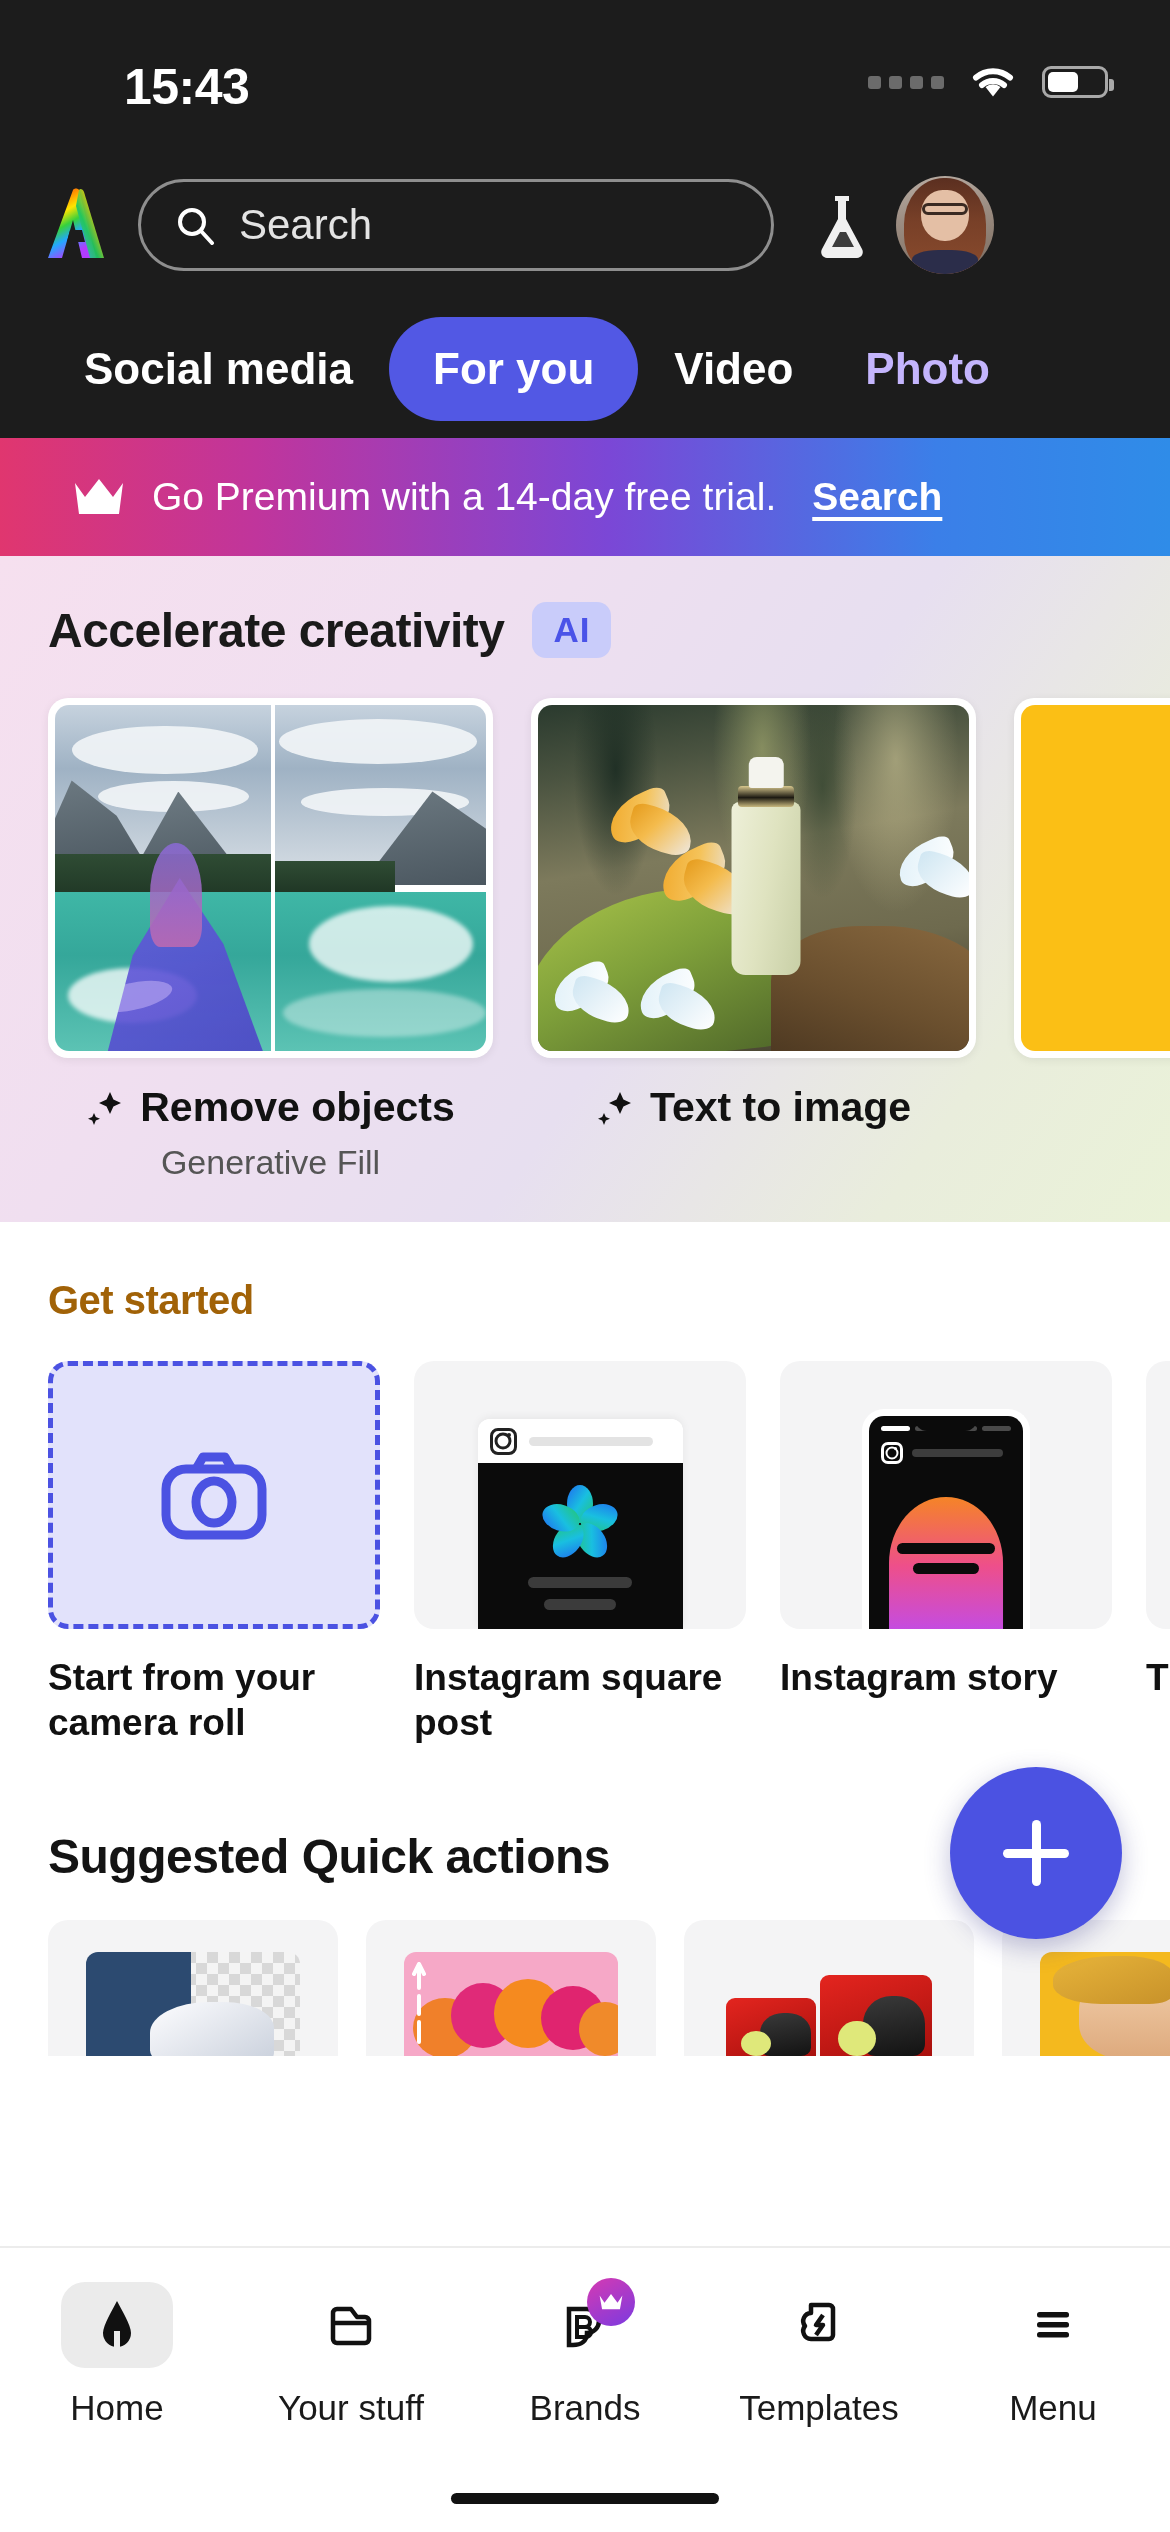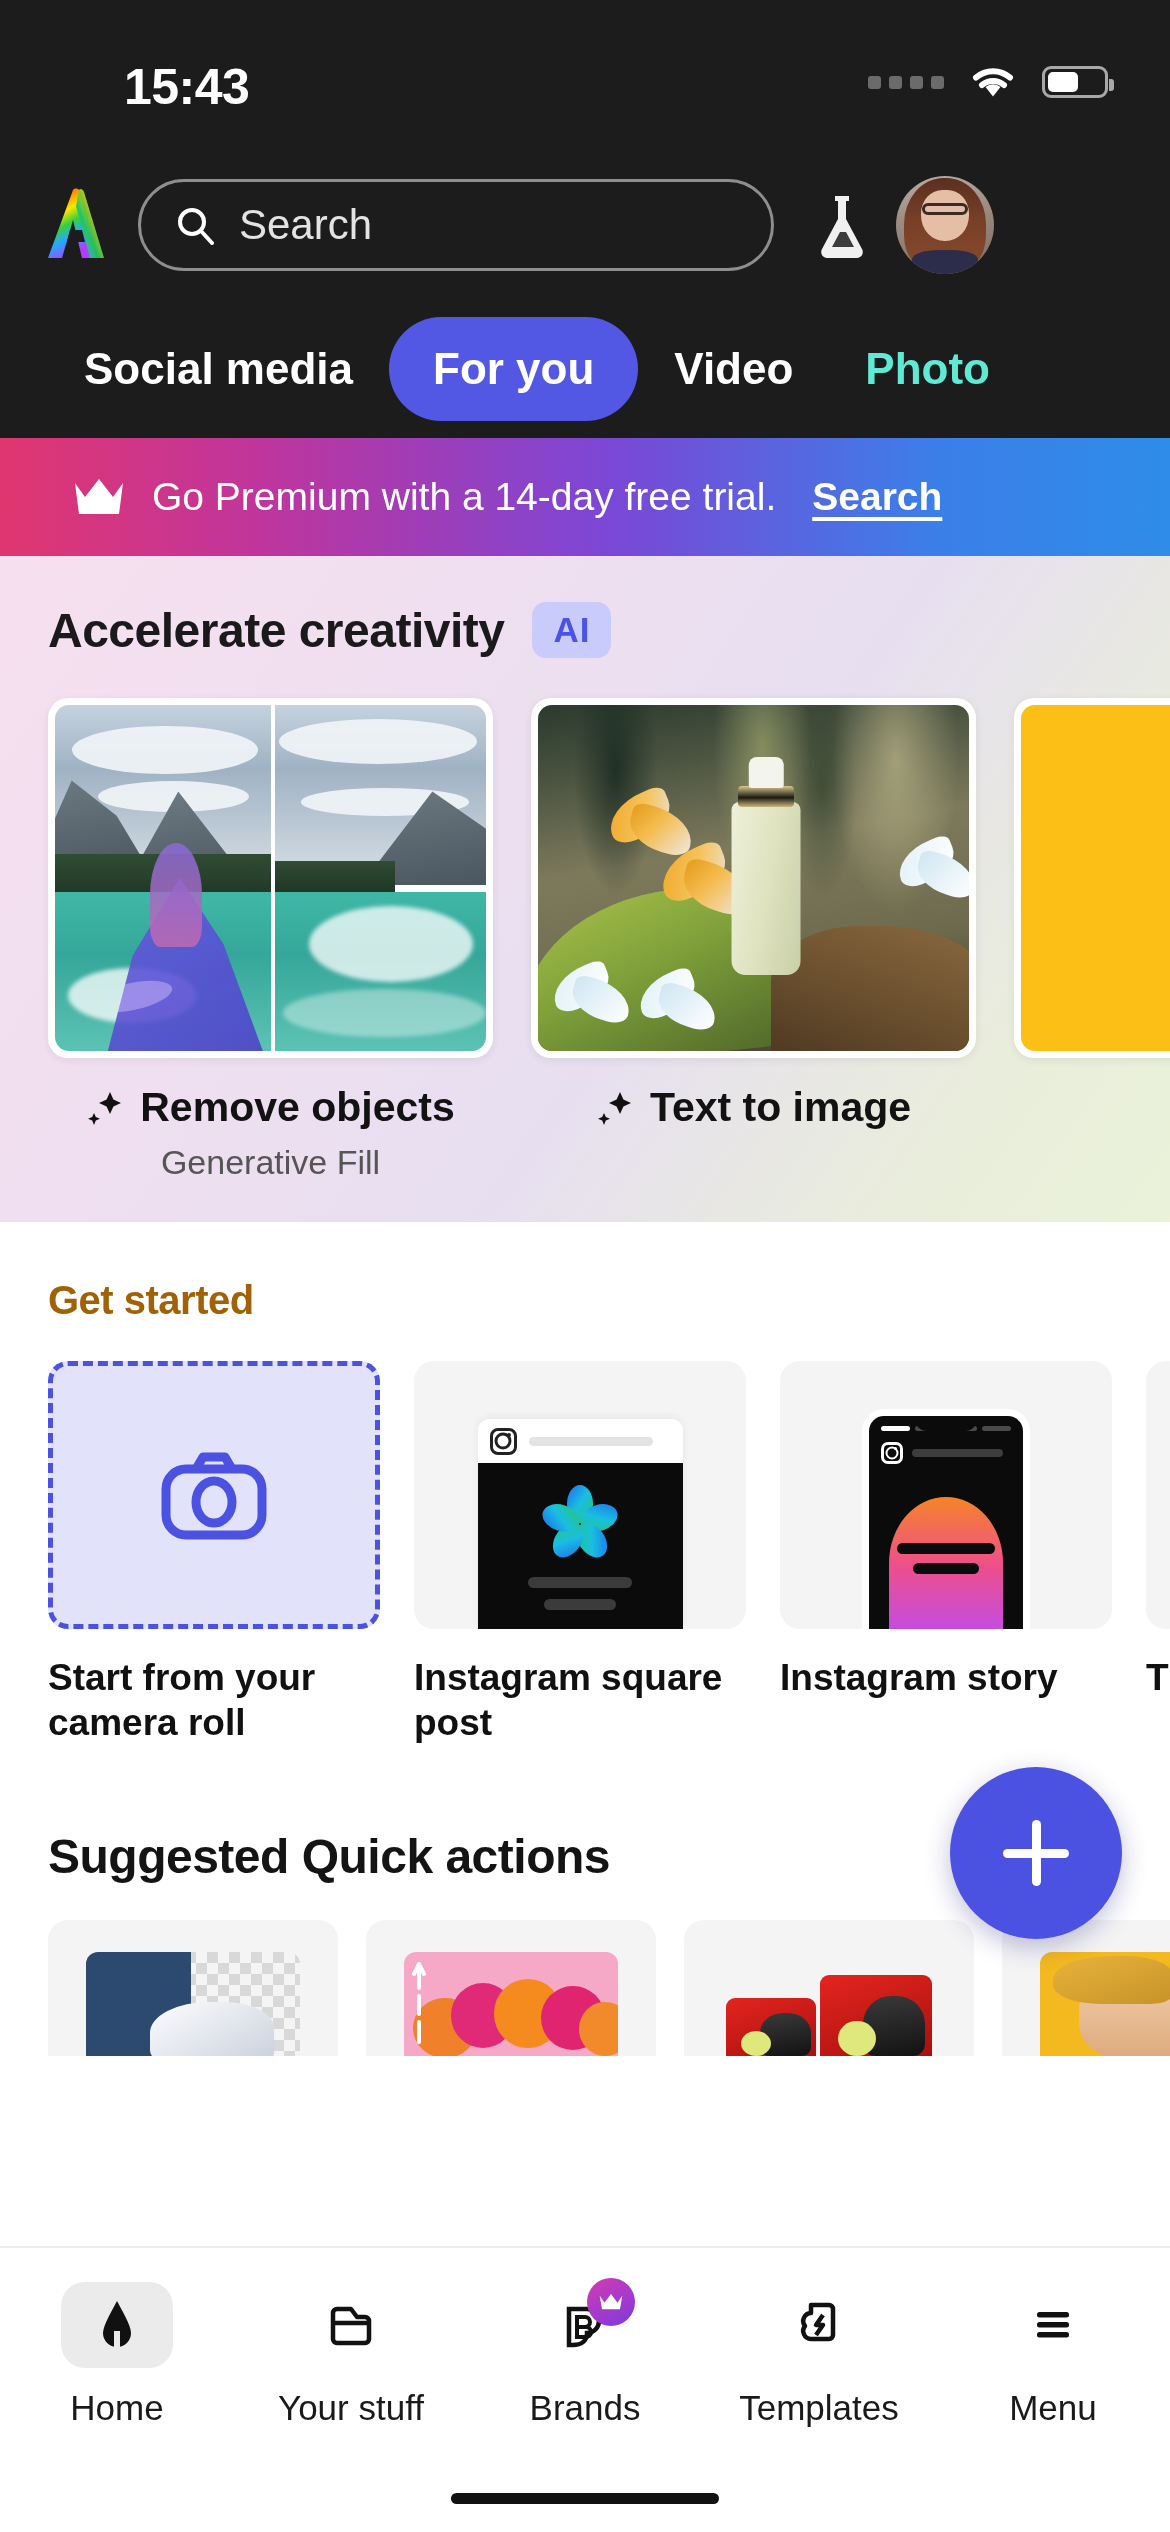--- a/index.html
+++ b/index.html
@@ -68,21 +68,21 @@
   .tabs {
     background:#1c1c1c; height:138px; display:flex; align-items:center;
     padding:0 0 0 48px; gap:0; position:relative; overflow:hidden;
   }
   .tab {
     font-size:44px; font-weight:700; color:#ffffff; white-space:nowrap;
     padding:0 36px; height:104px; display:flex; align-items:center;
     border-radius:52px;
   }
   .tab.active { background:#5258e4; padding:0 44px; }
-  .tab-fade { color:#5eead4; }
+  .tab-fade { color:#c4b5fd; }
 
   
   .premium {
     height:118px; background:linear-gradient(90deg,#e0366f 0%,#c0359c 22%,#7b47d6 52%,#3b7fe8 80%,#2f8ce8 100%);
     display:flex; align-items:center; padding:0 0 0 72px; gap:26px;
   }
   .crown { width:54px; height:40px; flex:none; }
   .premium-txt { color:#fff; font-size:39px; font-weight:400; }
   .premium-link {
     color:#fff; font-size:39px; font-weight:700; text-decoration:underline;

